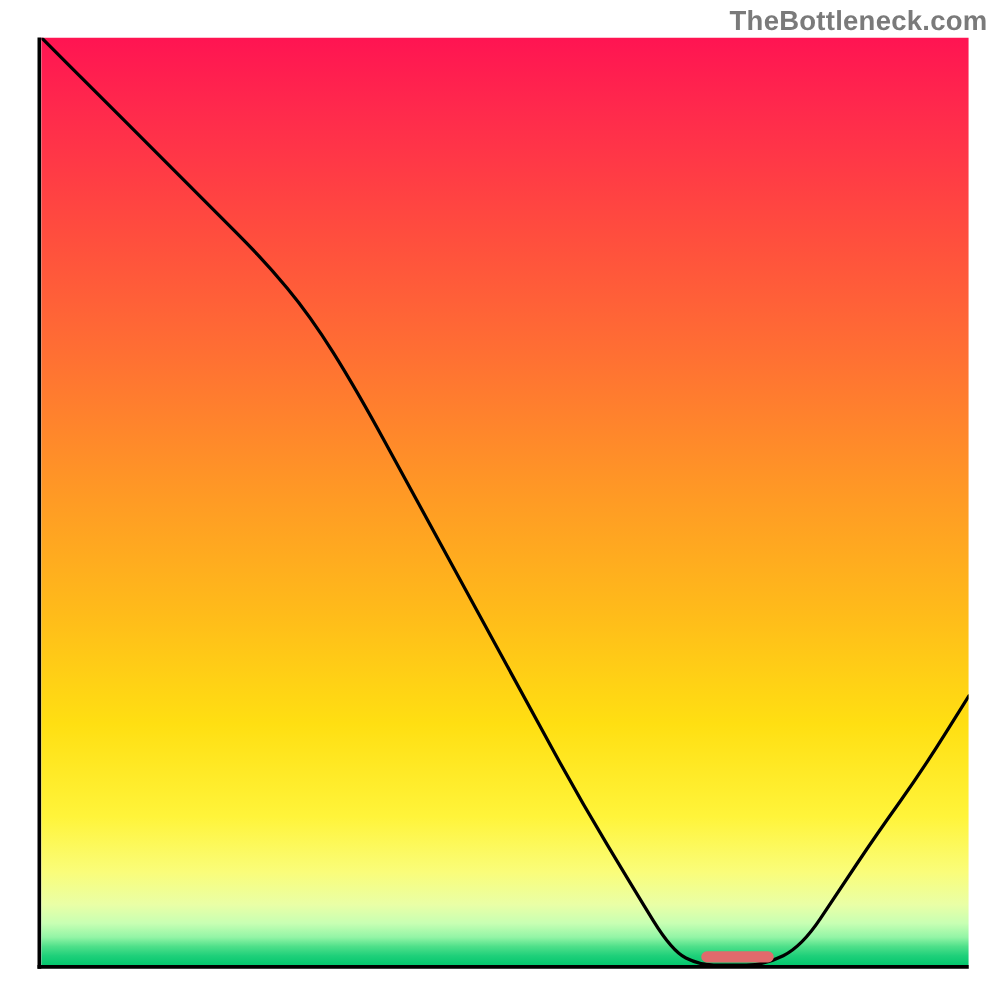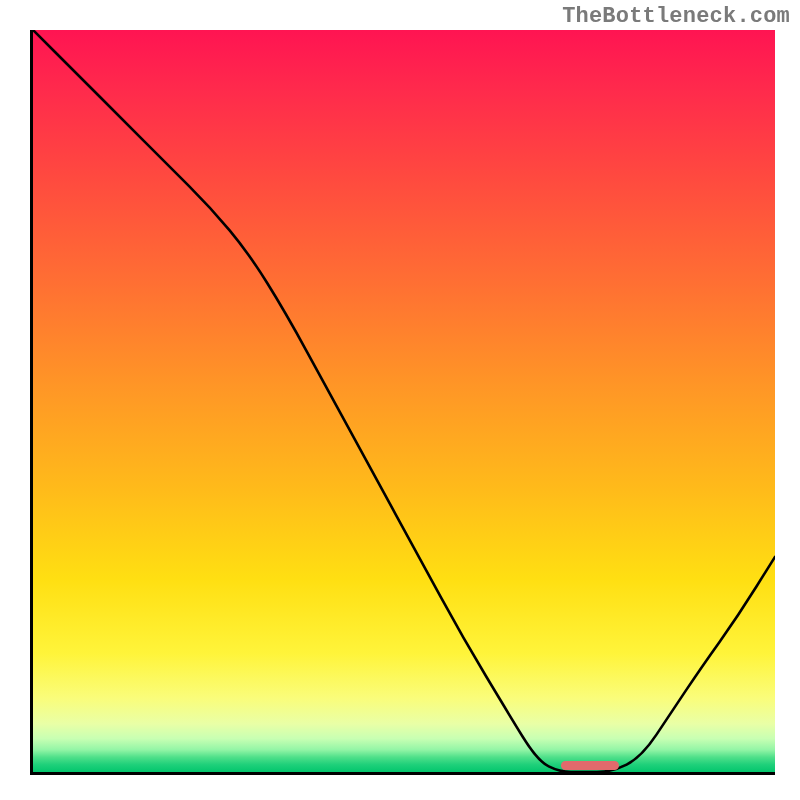--- a/index.html
+++ b/index.html
@@ -12,21 +12,21 @@
   }
   .stage {
     position: relative;
     width: 800px;
     height: 800px;
   }
   .watermark {
     position: absolute;
     top: 4px;
     right: 10px;
-    font-family: Liberation Mono, monospace;
+    font-family: Liberation Sans, sans-serif;
     font-size: 22px;
     font-weight: 600;
     color: #7a7a7a;
     letter-spacing: 0.2px;
     z-index: 30;
   }
   .plot-area {
     position: absolute;
     left: 30px;
     top: 30px;

